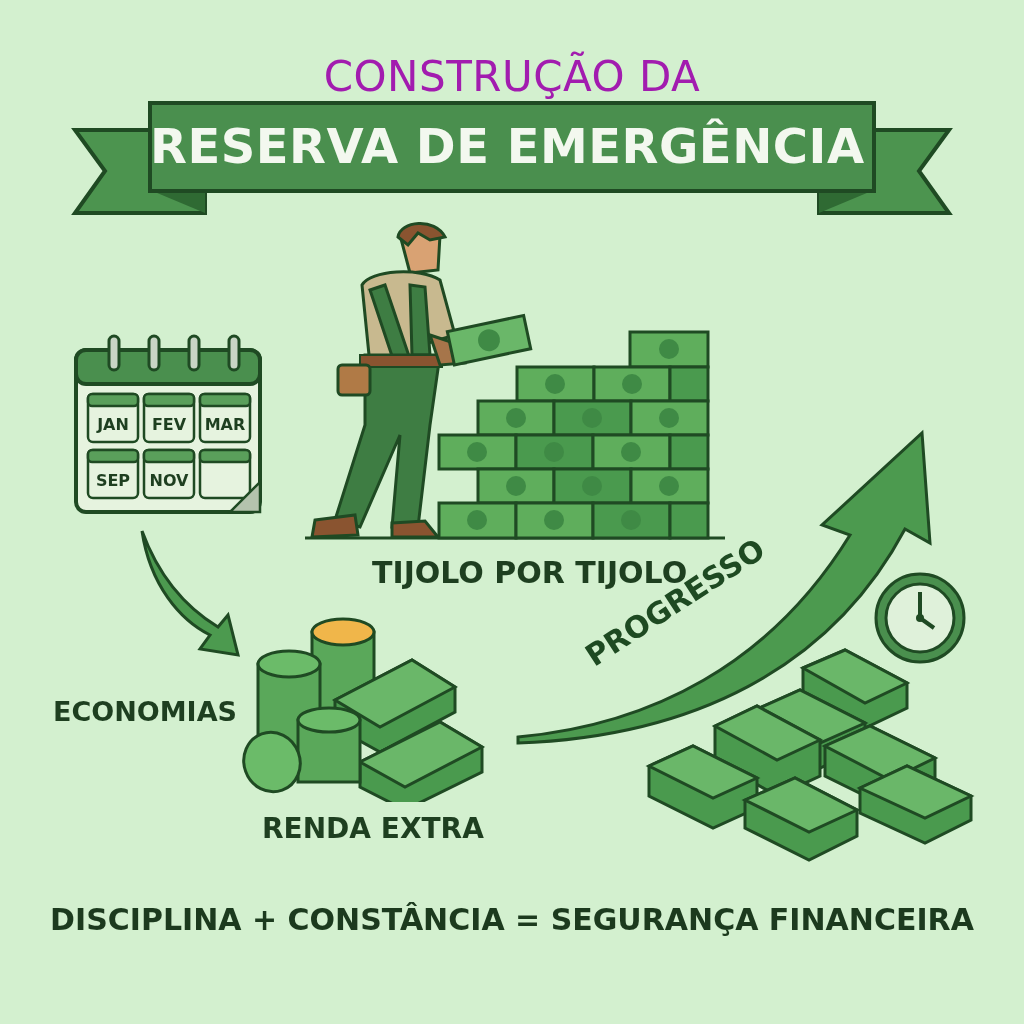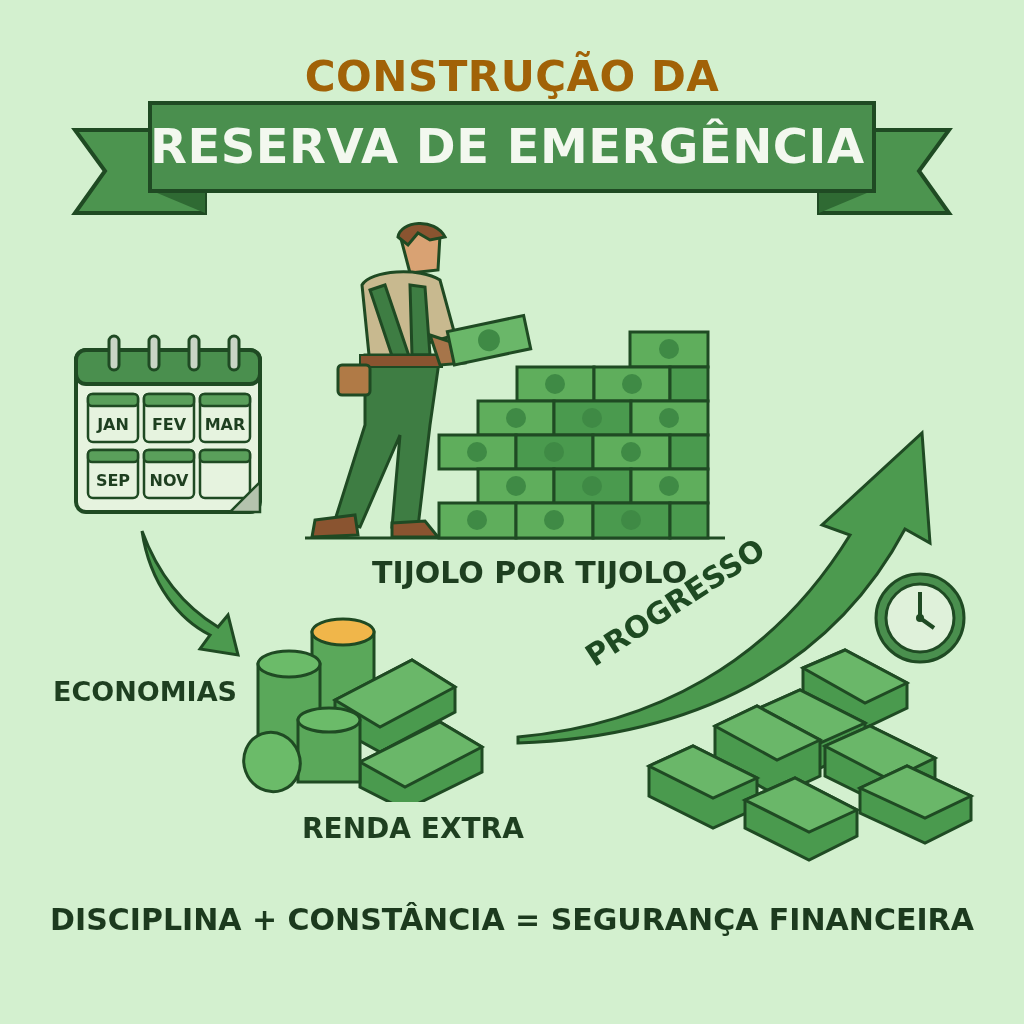--- a/index.html
+++ b/index.html
@@ -1,27 +1,27 @@
 <!DOCTYPE html>
 <html><head>
 <meta charset="utf-8">
 <style>
   html, body { margin:0; padding:0; }
   body { width:1024px; height:1024px; background:#d3f0cf; position:relative; overflow:hidden;
          font-family:"DejaVu Sans", sans-serif; color:#1c3f1e; }
   .abs { position:absolute; }
-  .title-top { left:0; width:1024px; top:52px; text-align:center; font-size:42px; font-weight:bold;
-               color:#a16207; letter-spacing:0.5px; }
+  .title-top { left:0; width:1024px; top:52px; text-align:center; font-size:42px; font-weight:normal;
+               color:#a21caf; letter-spacing:0.5px; }
   .banner { left:0; top:95px; width:1024px; height:125px; }
   .banner-text { left:150px; width:724px; top:118px; text-align:left; font-size:48px; font-weight:bold;
                  color:#f3f8ef; letter-spacing:0.5px; }
   .label { font-weight:bold; color:#1e3f20; }
   .tijolo { left:340px; top:555px; font-size:30px;margin-left:32px; }
-  .economias { left:40px; top:676px; width:210px; text-align:center; font-size:27px; line-height:32px; }
-  .renda { left:262px; top:812px; font-size:28px;margin-left:40px; }
+  .economias { left:40px; top:696px; width:210px; text-align:center; font-size:27px; line-height:32px; }
+  .renda { left:262px; top:812px; font-size:28px; }
   .formula { left:0; width:1024px; top:902px; text-align:center; font-size:30px; font-weight:bold; color:#1c3a1e; }
   .progresso { left:598px; top:638px; font-size:30px; font-weight:bold; color:#1e4a22; transform:rotate(-33deg); transform-origin:left bottom; }
   .month { font-size:16px; font-weight:bold; fill:#1e3f20; font-family:"DejaVu Sans", sans-serif; }
 </style>
 </head>
 <body>
 
 <div class="abs title-top">CONSTRUÇÃO DA</div>
 
 <svg class="abs banner" viewBox="0 0 1024 125" width="1024" height="125">

